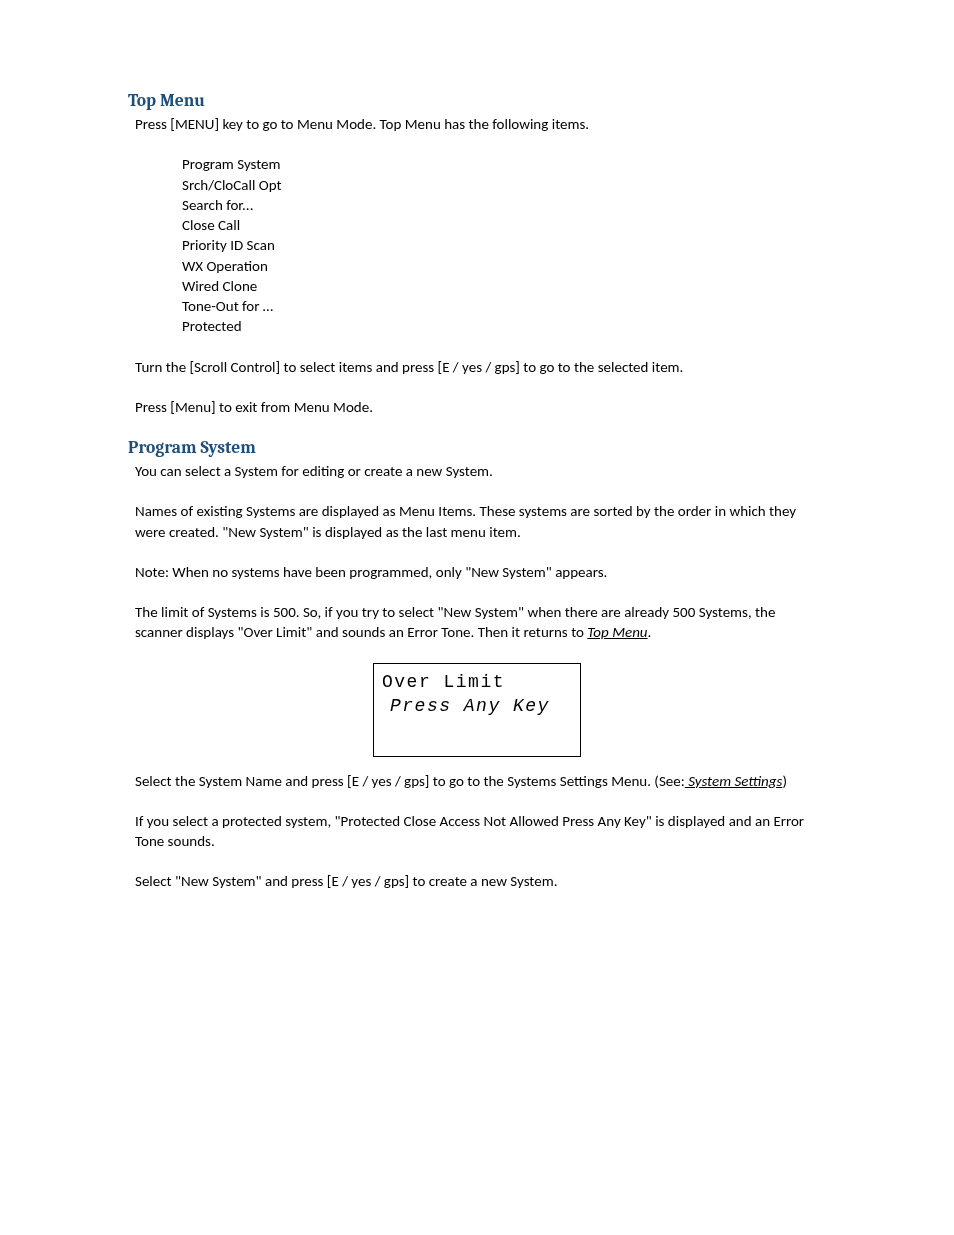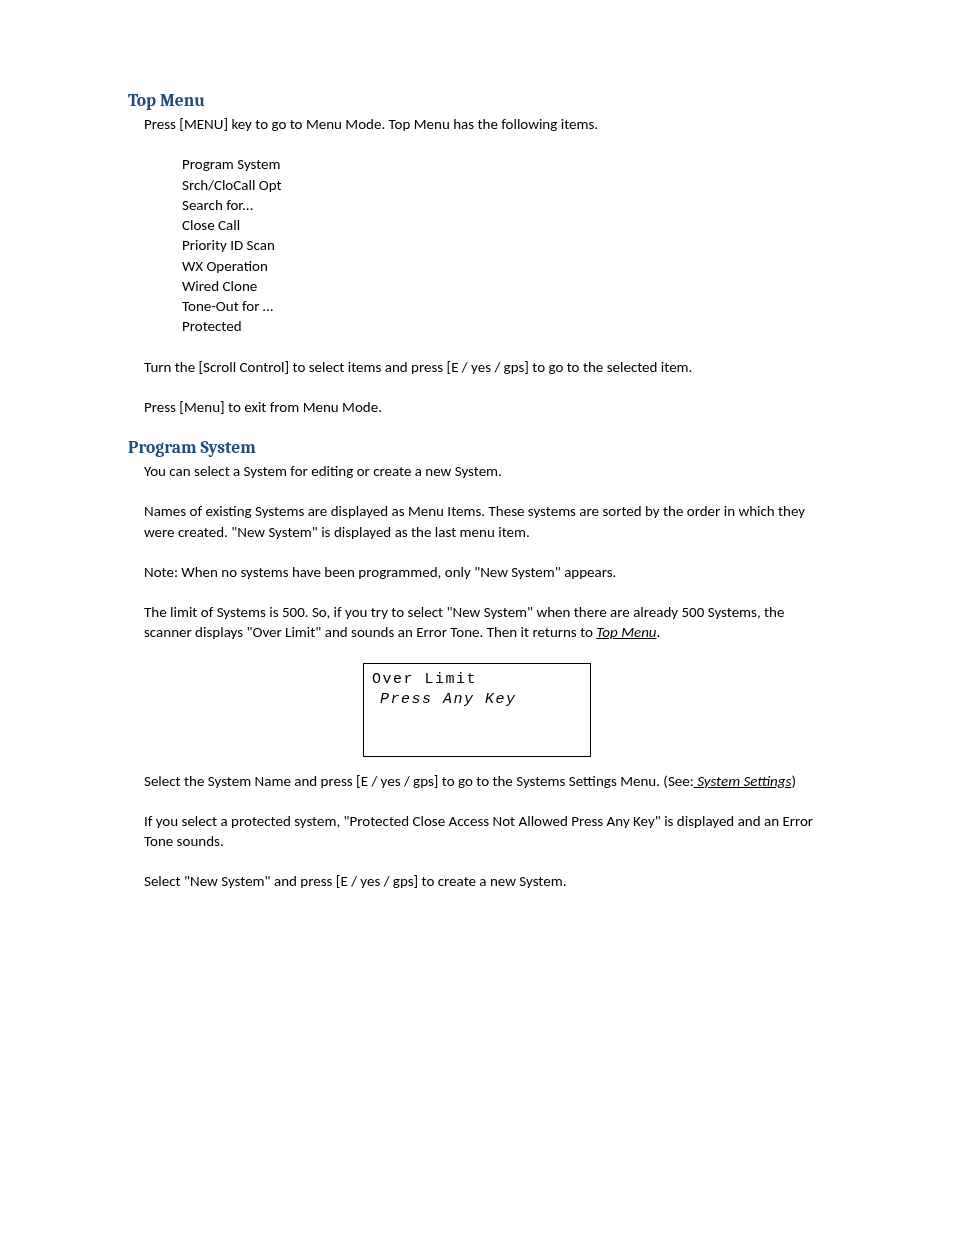--- a/index.html
+++ b/index.html
@@ -17,44 +17,44 @@
     padding: 90px 128px 0 128px;
   }
   .heading {
     font-family: Cambria, Georgia, serif;
     font-size: 17.5px;
     font-weight: bold;
     color: #1F4E79;
     margin: 0 0 4px 0;
   }
   .para {
-    margin: 0 0 20px 16px;
+    margin: 0 0 20px 7px;
     line-height: 1.35;
   }
   .menu-list {
     margin: 0 0 20px 54px;
     line-height: 1.35;
   }
   .menu-item {
     display: block;
   }
   .link {
     text-decoration: underline;
     font-style: italic;
     color: #000;
   }
   .display-box {
     border: 1px solid #000;
-    width: 228px;
+    width: 208px;
     height: 94px;
     margin: 3px auto 14px auto;
     padding: 6px 8px 8px 8px;
     box-sizing: border-box;
     font-family: "Courier New", monospace;
-    font-size: 15px;
+    font-size: 18px;
     line-height: 1.35;
   }
   .display-line1 { letter-spacing: 1.5px; }
   .display-line2 { letter-spacing: 1.5px; padding-left: 8px; font-style: italic; }
 </style>
 </head>
 <body>
 
 <div class="page">
 

